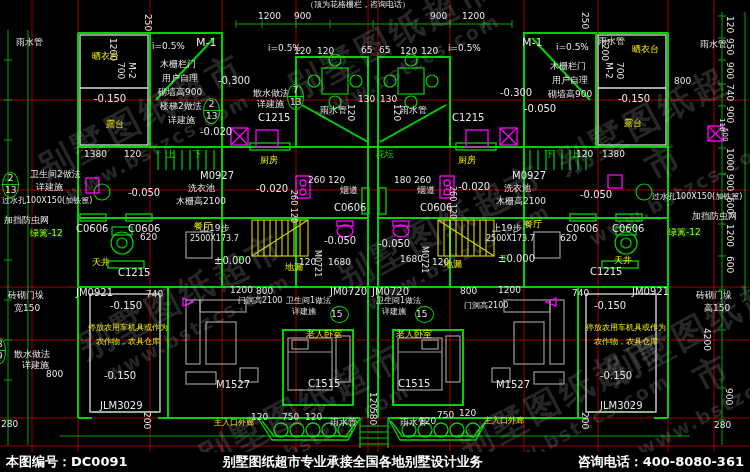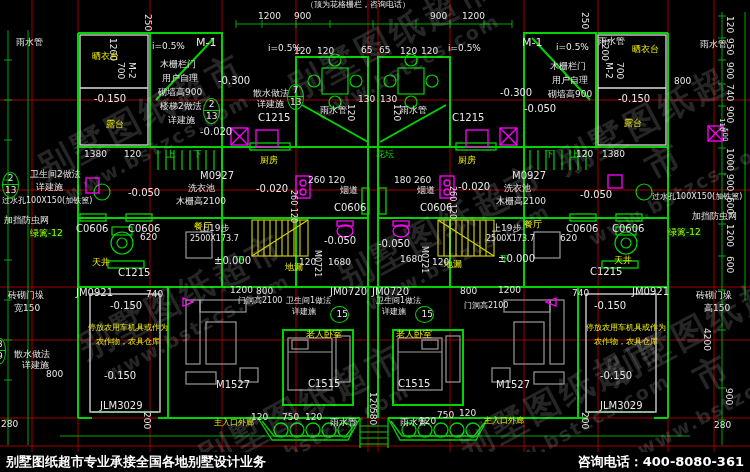--- a/index.html
+++ b/index.html
@@ -10,21 +10,21 @@
   .lbl{position:absolute;color:#e8e8e8;font-size:9px;line-height:1.05;white-space:nowrap;
        letter-spacing:0px;z-index:30;}
   .lbl.vert{writing-mode:vertical-rl;}
   .c-w{color:#e8e8e8;} .c-y{color:#f2f200;} .c-g{color:#00e800;}
   .c-gl{color:#aaff00;background:rgba(0,80,0,.35);}
   .callout{position:absolute;z-index:31;border:1px solid #00d400;border-radius:50%;
            color:#e8e8e8;text-align:center;font-size:9px;line-height:1;}
   .callout .top{border-bottom:1px solid #00d400;padding:1px 2px 1px 2px;}
   .callout .bot{padding:1px 2px 2px 2px;}
   .callout-s{position:absolute;z-index:31;border:1px solid #00d400;border-radius:50%;
-             color:#e8e8e8;width:17px;height:15px;text-align:right;font-size:9px;line-height:15px;}
+             color:#e8e8e8;width:17px;height:15px;text-align:left;font-size:9px;line-height:15px;}
   .wm{position:absolute;z-index:40;color:rgba(190,190,190,0.20);font-weight:bold;
       text-align:center;pointer-events:none;transform-origin:0 0;}
   .wm .l1{font-size:34px;letter-spacing:4px;}
   .wm .l2{font-size:19px;letter-spacing:2px;}
   #statusbar{position:absolute;left:0;top:452px;width:750px;height:20px;background:#000;
              display:flex;align-items:center;justify-content:space-between;z-index:50;
              color:#fff;font-weight:bold;font-size:13px;padding:0 6px;box-sizing:border-box;
              white-space:nowrap;}
 </style>
 </head>
@@ -416,16 +416,17 @@
         <div class="l1">别墅图纸超市</div>
         <div class="l2">www.bstzcs.com</div>
       </div>
       <div class="wm" style="left: 450px; top: 430px; transform: rotate(-28deg);">
         <div class="l1">别墅图纸超市</div>
         <div class="l2">www.bstzcs.com</div>
       </div>
     </div>
 
   <div id="statusbar">
+    <span>本图编号：DC0091</span>
     <span>别墅图纸超市专业承接全国各地别墅设计业务</span>
     <span>咨询电话：400-8080-361</span>
   </div>
 </div>
 
 </body></html>

